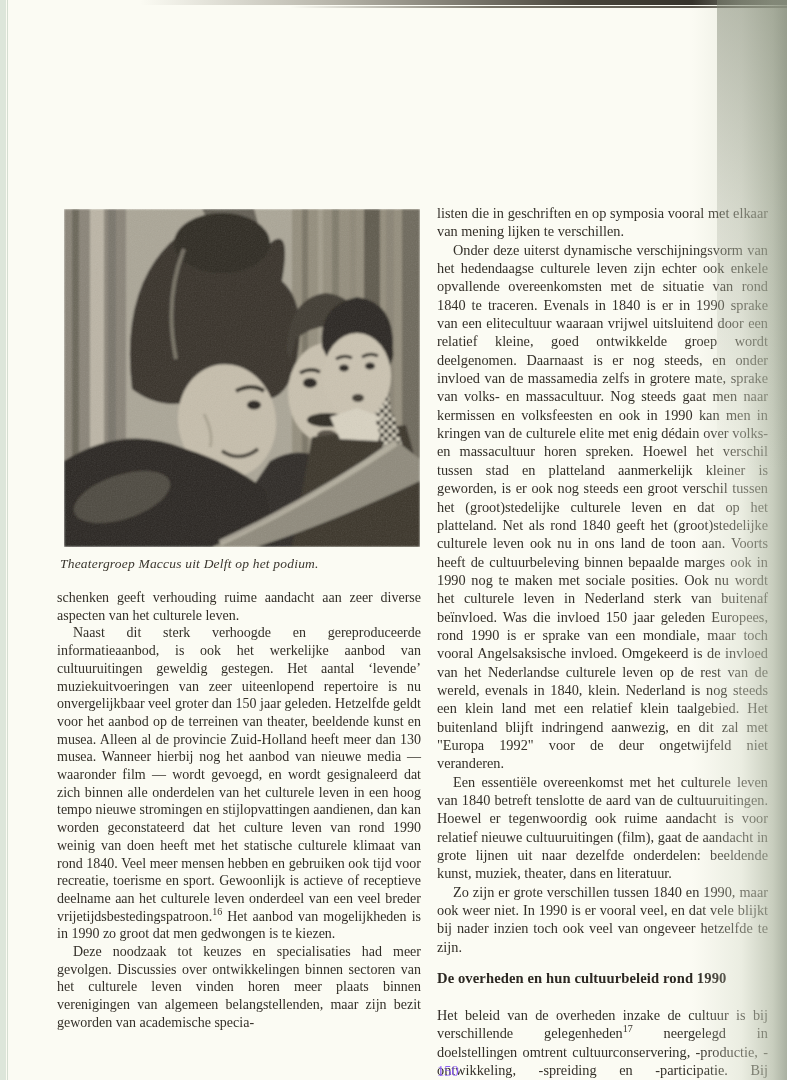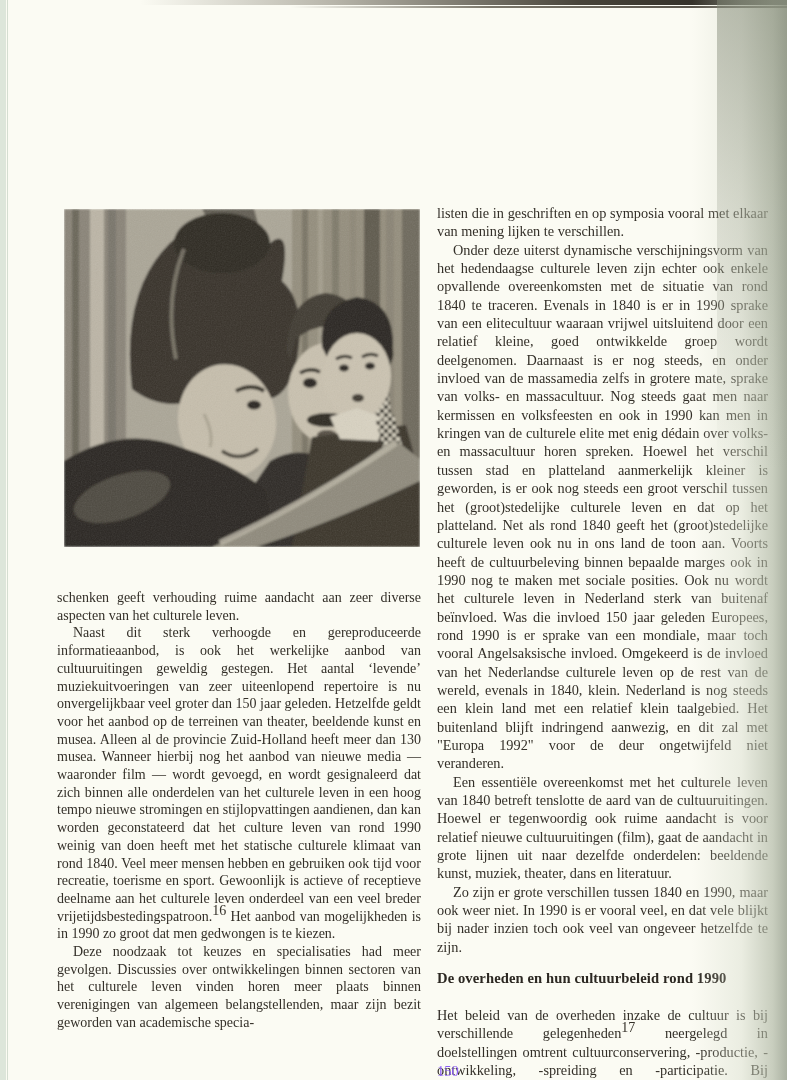--- a/index.html
+++ b/index.html
@@ -31,21 +31,21 @@
 
   .col{position:absolute;text-align:justify;hyphens:auto;-webkit-hyphens:auto;}
   .col p{margin:0;padding:0;}
   .col p.indent{text-indent:16px;}
   .col-left{left:57px;top:589px;width:364px;font-size:14px;line-height:17.7px;}
   .col-right{left:437px;top:204px;width:331px;font-size:14.3px;line-height:18.35px;}
   .heading{
     font-size:14.6px;font-weight:bold;color:#2b2721;margin:13px 0 19px 0;
     line-height:18px;letter-spacing:.1px;text-align:left;
   }
-  sup{font-size:14px;line-height:0;vertical-align:super;}
+  sup{font-size:10px;line-height:0;vertical-align:super;}
   .page-number{position:absolute;left:437px;top:1063px;font-size:14.5px;color:#8b5cf6;}
 </style>
 </head>
 <body>
 
 <div class="page">
 
   <div class="edge-left"></div>
   <div class="edge-left-line"></div>
   <div class="scan-top"></div>
@@ -127,20 +127,21 @@
         <path d="M0,252 Q60,214 122,240 Q172,256 202,282 L212,338 L0,338 Z" fill="#2b2721"></path>
         <ellipse cx="58" cy="288" rx="50" ry="22" fill="#57524a" transform="rotate(-18 58 288)" opacity="0.8"></ellipse>
 
         <path d="M148,338 Q242,296 330,230 L356,250 L356,272 Q262,316 192,338 Z" fill="#8f8a7c"></path>
         <path d="M156,334 Q246,292 332,234" stroke="#b9b3a3" stroke-width="6" fill="none" opacity="0.85"></path>
       </g>
       <rect width="356" height="338" filter="url(#grain)" opacity="0.9"></rect>
     </svg>
   </figure>
 
+  <div class="caption">Theatergroep Maccus uit Delft op het podium.</div>
 
   <div class="col col-left">
     <p class="noindent">schenken geeft verhouding ruime aandacht aan zeer diverse aspecten van het culturele leven.</p>
     <p class="indent"><span>Naast dit sterk verhoogde en gereproduceerde informatieaanbod, is ook het werkelijke aanbod van cultuuruitingen geweldig gestegen. Het aantal ‘levende’ muziekuitvoeringen van zeer uiteenlopend repertoire is nu onvergelijkbaar veel groter dan 150 jaar geleden. Hetzelfde geldt voor het aanbod op de terreinen van theater, beeldende kunst en musea. Alleen al de provincie Zuid-Holland heeft meer dan 130 musea. Wanneer hierbij nog het aanbod van nieuwe media — waaronder film — wordt gevoegd, en wordt gesignaleerd dat zich binnen alle onderdelen van het culturele leven in een hoog tempo nieuwe stromingen en stijlopvattingen aandienen, dan kan worden geconstateerd dat het culture leven van rond 1990 weinig van doen heeft met het statische culturele klimaat van rond 1840. Veel meer mensen hebben en gebruiken ook tijd voor recreatie, toerisme en sport. Gewoonlijk is actieve of receptieve deelname aan het culturele leven onderdeel van een veel breder vrijetijdsbestedingspatroon.</span><sup>16</sup><span> Het aanbod van mogelijkheden is in 1990 zo groot dat men gedwongen is te kiezen.</span></p>
     <p class="indent">Deze noodzaak tot keuzes en specialisaties had meer gevolgen. Discussies over ontwikkelingen binnen sectoren van het culturele leven vinden horen meer plaats binnen verenigingen van algemeen belangstellenden, maar zijn bezit geworden van academische specia-</p>
   </div>
 
   <div class="col col-right">
     <p class="noindent">listen die in geschriften en op symposia vooral met elkaar van mening lijken te verschillen.</p>
     <p class="indent">Onder deze uiterst dynamische verschijningsvorm van het hedendaagse culturele leven zijn echter ook enkele opvallende overeenkomsten met de situatie van rond 1840 te traceren. Evenals in 1840 is er in 1990 sprake van een elitecultuur waaraan vrijwel uitsluitend door een relatief kleine, goed ontwikkelde groep wordt deelgenomen. Daarnaast is er nog steeds, en onder invloed van de massamedia zelfs in grotere mate, sprake van volks- en massacultuur. Nog steeds gaat men naar kermissen en volksfeesten en ook in 1990 kan men in kringen van de culturele elite met enig dédain over volks- en massacultuur horen spreken. Hoewel het verschil tussen stad en platteland aanmerkelijk kleiner is geworden, is er ook nog steeds een groot verschil tussen het (groot)stedelijke culturele leven en dat op het platteland. Net als rond 1840 geeft het (groot)stedelijke culturele leven ook nu in ons land de toon aan. Voorts heeft de cultuurbeleving binnen bepaalde marges ook in 1990 nog te maken met sociale posities. Ook nu wordt het culturele leven in Nederland sterk van buitenaf beïnvloed. Was die invloed 150 jaar geleden Europees, rond 1990 is er sprake van een mondiale, maar toch vooral Angelsaksische invloed. Omgekeerd is de invloed van het Nederlandse culturele leven op de rest van de wereld, evenals in 1840, klein. Nederland is nog steeds een klein land met een relatief klein taalgebied. Het buitenland blijft indringend aanwezig, en dit zal met "Europa 1992" voor de deur ongetwijfeld niet veranderen.</p>

